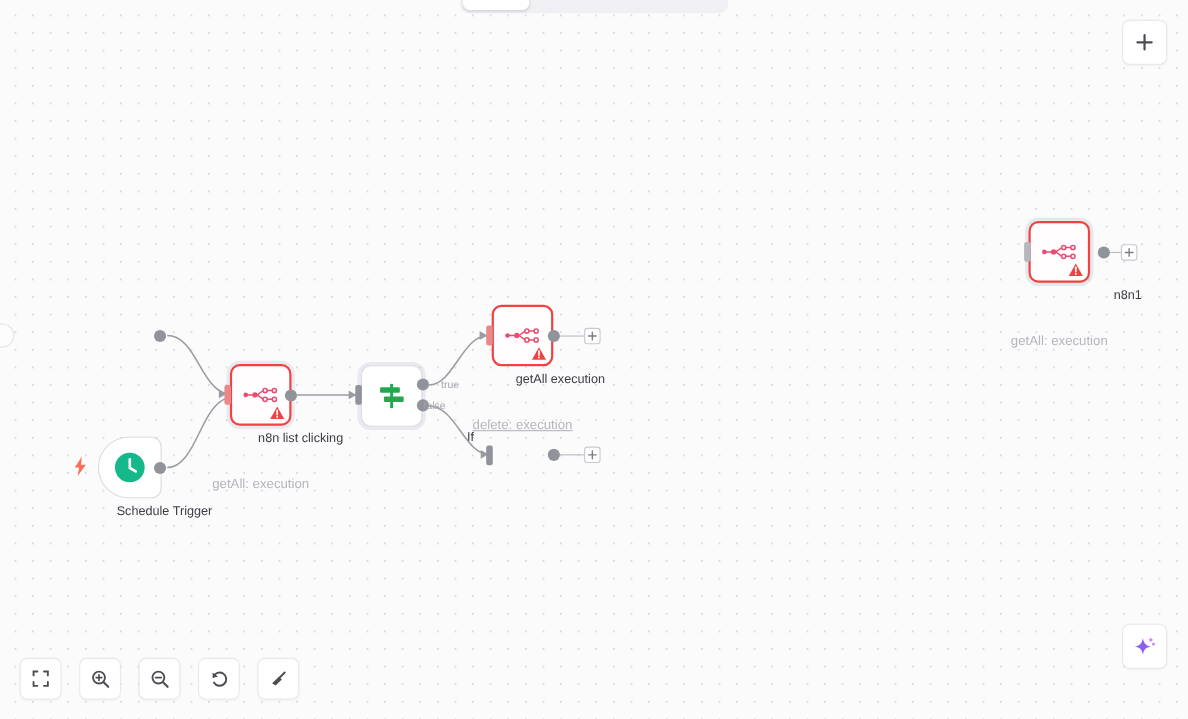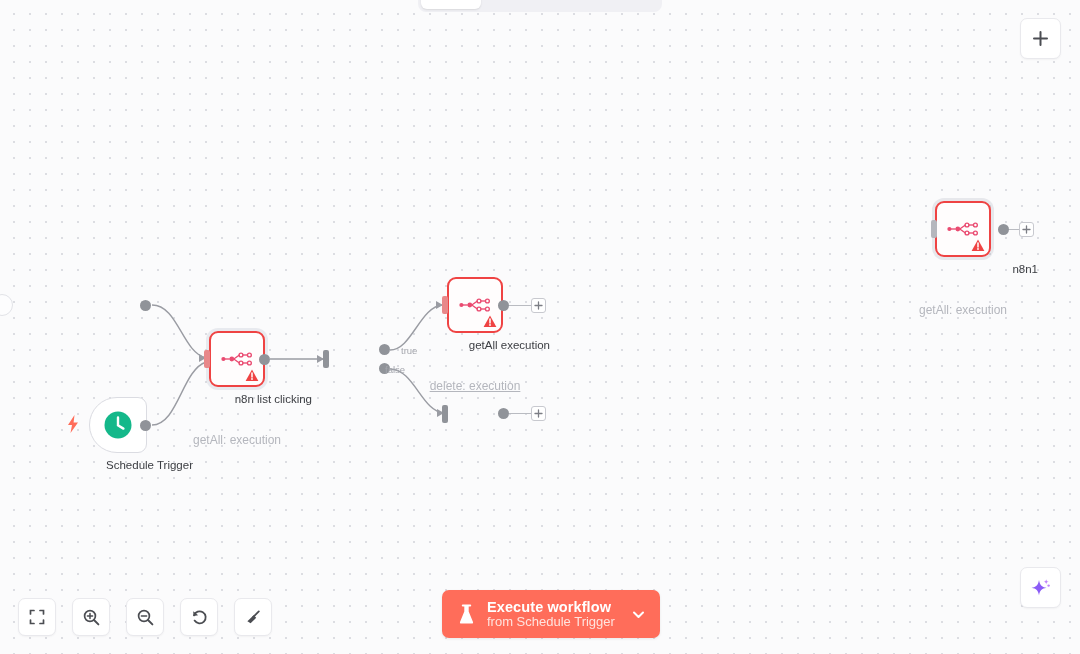--- a/index.html
+++ b/index.html
@@ -289,20 +289,30 @@
           <circle cx="7" cy="10" r="0.9" fill="#fff"></circle>
         </svg>
       </div>
     </div>
     <div class="node-label">n8n list clicking</div>
     <div class="node-sublabel" style="top:75px;">getAll: execution</div>
   </div>
   <div class="port-in err" style="left:204px; top:350px;"></div>
   <div class="port-out" style="left:259px; top:354px;"></div>
 
+  <div class="node" style="left:328px; top:332px;">
+    <div class="node-box highlight">
+      <svg width="28" height="28" viewBox="0 0 28 28">
+        <rect x="3.5" y="6" width="18" height="5" rx="1.2" fill="#22a94f"></rect>
+        <rect x="7" y="14.5" width="18" height="5" rx="1.2" fill="#22a94f"></rect>
+        <rect x="12.7" y="3" width="2.6" height="22" fill="#22a94f"></rect>
+      </svg>
+    </div>
+    <div class="node-label" style="top:60px;">If</div>
+  </div>
   <div class="port-in" style="left:323px; top:350px;"></div>
   <div class="port-out" style="left:379px; top:344px;"></div>
   <div class="port-out" style="left:379px; top:363px;"></div>
   <div class="port-label" style="left:385px; top:345px;margin-left:16px;">true</div>
   <div class="port-label" style="left:385px; top:364px;">false</div>
 
   <div class="node" style="left:447px; top:277px;">
     <div class="node-box error">
       <svg width="32" height="18" viewBox="0 0 40 22">
         <g stroke="#ea4b71" stroke-width="1.7" fill="none">
@@ -419,37 +429,20 @@
     </svg>
   </div>
 
   <div class="sqbtn toolbar-btn" id="btn-tidy">
     <svg width="17" height="17" viewBox="0 0 17 17">
       <path d="M13.8 2.4 L8.3 7.9" stroke="#4b4d52" stroke-width="1.8" stroke-linecap="round"></path>
       <path d="M8.6 6.2 L11.2 8.8 L5.6 14.2 L2.4 12.2 Z" fill="#4b4d52"></path>
     </svg>
   </div>
 
-  <div id="execute-workflow">
-    <span class="flask">
-      <svg width="17" height="21" viewBox="0 0 17 21">
-        <path d="M6.3 1.5 L10.7 1.5 L10.7 7.6 L15 18 Q 15.6 19.5 14 19.5 L3 19.5 Q 1.4 19.5 2 18 L6.3 7.6 Z" fill="#ffffff"></path>
-        <path d="M4.8 1.5 L12.2 1.5" stroke="#ffffff" stroke-width="2" stroke-linecap="round"></path>
-      </svg>
-    </span>
-    <span id="exec-labels">
-      <span id="exec-title">Execute workflow</span>
-      <span id="exec-sub">from Schedule Trigger</span>
-    </span>
-    <span id="exec-chevron">
-      <svg width="15" height="15" viewBox="0 0 15 15">
-        <path d="M3 5.5 L7.5 10 L12 5.5" fill="none" stroke="#ffffff" stroke-width="2" stroke-linecap="round" stroke-linejoin="round"></path>
-      </svg>
-    </span>
-  </div>
 
   <div class="sqbtn" id="ai-assistant-btn">
     <svg width="22" height="22" viewBox="0 0 22 22">
       <path d="M9 3 C 9.9 8.2 11.6 9.9 16.5 10.8 C 11.6 11.7 9.9 13.4 9 18.3 C 8.1 13.4 6.4 11.7 1.5 10.8 C 6.4 9.9 8.1 8.2 9 3 Z" fill="#8b5cf6"></path>
       <path d="M16.2 2.2 C 16.5 4 17 4.5 18.8 4.8 C 17 5.1 16.5 5.6 16.2 7.4 C 15.9 5.6 15.4 5.1 13.6 4.8 C 15.4 4.5 15.9 4 16.2 2.2 Z" fill="#c084fc"></path>
       <circle cx="18.6" cy="8.6" r="1.2" fill="#c084fc"></circle>
     </svg>
   </div>
 
 </div>

